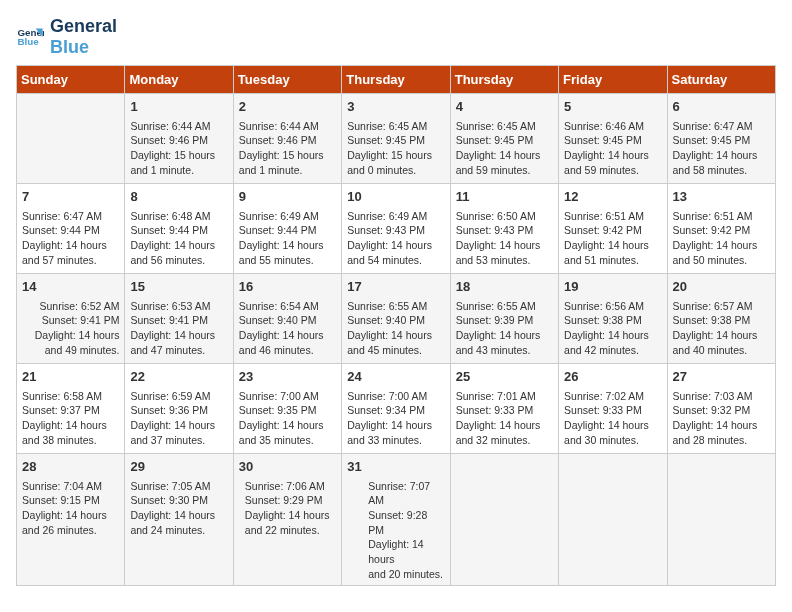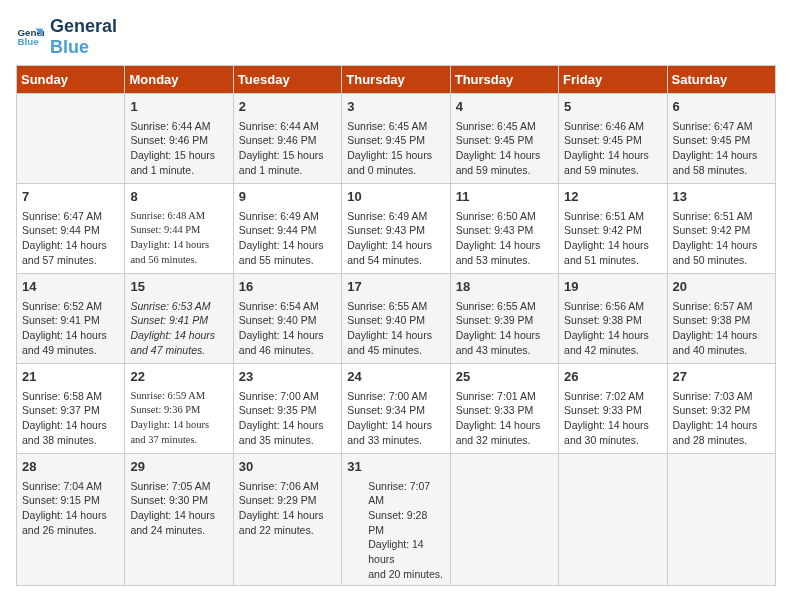--- a/index.html
+++ b/index.html
@@ -157,21 +157,21 @@
       <tr>
         <td>
           <span class="day-number">7</span>
           <div class="day-info" style="white-space: pre-line;">Sunrise: 6:47 AM
 Sunset: 9:44 PM
 Daylight: 14 hours
 and 57 minutes.</div>
         </td>
         <td>
           <span class="day-number">8</span>
-          <div class="day-info" style="white-space: pre-line; font-family: Liberation Serif, serif;">Sunrise: 6:48 AM
+          <div class="day-info" style="white-space: pre-line;">Sunrise: 6:48 AM
 Sunset: 9:44 PM
 Daylight: 14 hours
 and 56 minutes.</div>
         </td>
         <td>
           <span class="day-number">9</span>
           <div class="day-info" style="white-space: pre-line;">Sunrise: 6:49 AM
 Sunset: 9:44 PM
 Daylight: 14 hours
 and 55 minutes.</div>
@@ -201,28 +201,28 @@
           <span class="day-number">13</span>
           <div class="day-info" style="white-space: pre-line;">Sunrise: 6:51 AM
 Sunset: 9:42 PM
 Daylight: 14 hours
 and 50 minutes.</div>
         </td>
       </tr>
       <tr>
         <td>
           <span class="day-number">14</span>
-          <div class="day-info" style="white-space: pre-line;">Sunrise: 6:52 AM
+          <div class="day-info" style="white-space: pre-line; text-align: right;">Sunrise: 6:52 AM
 Sunset: 9:41 PM
 Daylight: 14 hours
 and 49 minutes.</div>
         </td>
         <td>
           <span class="day-number">15</span>
-          <div class="day-info" style="white-space: pre-line; font-style: italic;">Sunrise: 6:53 AM
+          <div class="day-info" style="white-space: pre-line;">Sunrise: 6:53 AM
 Sunset: 9:41 PM
 Daylight: 14 hours
 and 47 minutes.</div>
         </td>
         <td>
           <span class="day-number">16</span>
           <div class="day-info" style="white-space: pre-line;">Sunrise: 6:54 AM
 Sunset: 9:40 PM
 Daylight: 14 hours
 and 46 minutes.</div>
@@ -259,21 +259,21 @@
       <tr>
         <td>
           <span class="day-number">21</span>
           <div class="day-info" style="white-space: pre-line;">Sunrise: 6:58 AM
 Sunset: 9:37 PM
 Daylight: 14 hours
 and 38 minutes.</div>
         </td>
         <td>
           <span class="day-number">22</span>
-          <div class="day-info" style="white-space: pre-line; font-family: Liberation Serif, serif;">Sunrise: 6:59 AM
+          <div class="day-info" style="white-space: pre-line;">Sunrise: 6:59 AM
 Sunset: 9:36 PM
 Daylight: 14 hours
 and 37 minutes.</div>
         </td>
         <td>
           <span class="day-number">23</span>
           <div class="day-info" style="white-space: pre-line;">Sunrise: 7:00 AM
 Sunset: 9:35 PM
 Daylight: 14 hours
 and 35 minutes.</div>
@@ -317,21 +317,21 @@
         </td>
         <td>
           <span class="day-number">29</span>
           <div class="day-info" style="white-space: pre-line;">Sunrise: 7:05 AM
 Sunset: 9:30 PM
 Daylight: 14 hours
 and 24 minutes.</div>
         </td>
         <td>
           <span class="day-number">30</span>
-          <div class="day-info" style="white-space: pre-line;">Sunrise: 7:06 AM
+          <div class="day-info" style="white-space: pre-line; margin-left: 6px;">Sunrise: 7:06 AM
 Sunset: 9:29 PM
 Daylight: 14 hours
 and 22 minutes.</div>
         </td>
         <td>
           <span class="day-number">31</span>
           <div class="day-info" style="white-space: pre-line; margin-left: 21px;">Sunrise: 7:07 AM
 Sunset: 9:28 PM
 Daylight: 14 hours
 and 20 minutes.</div>

